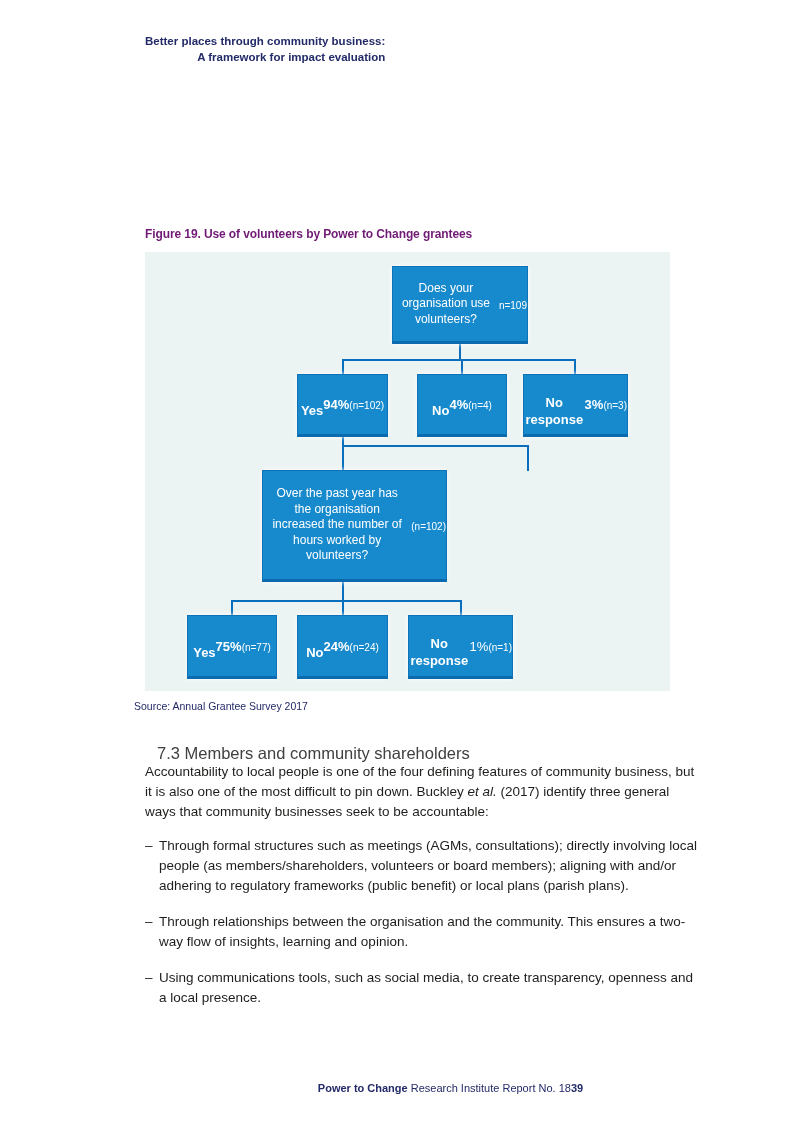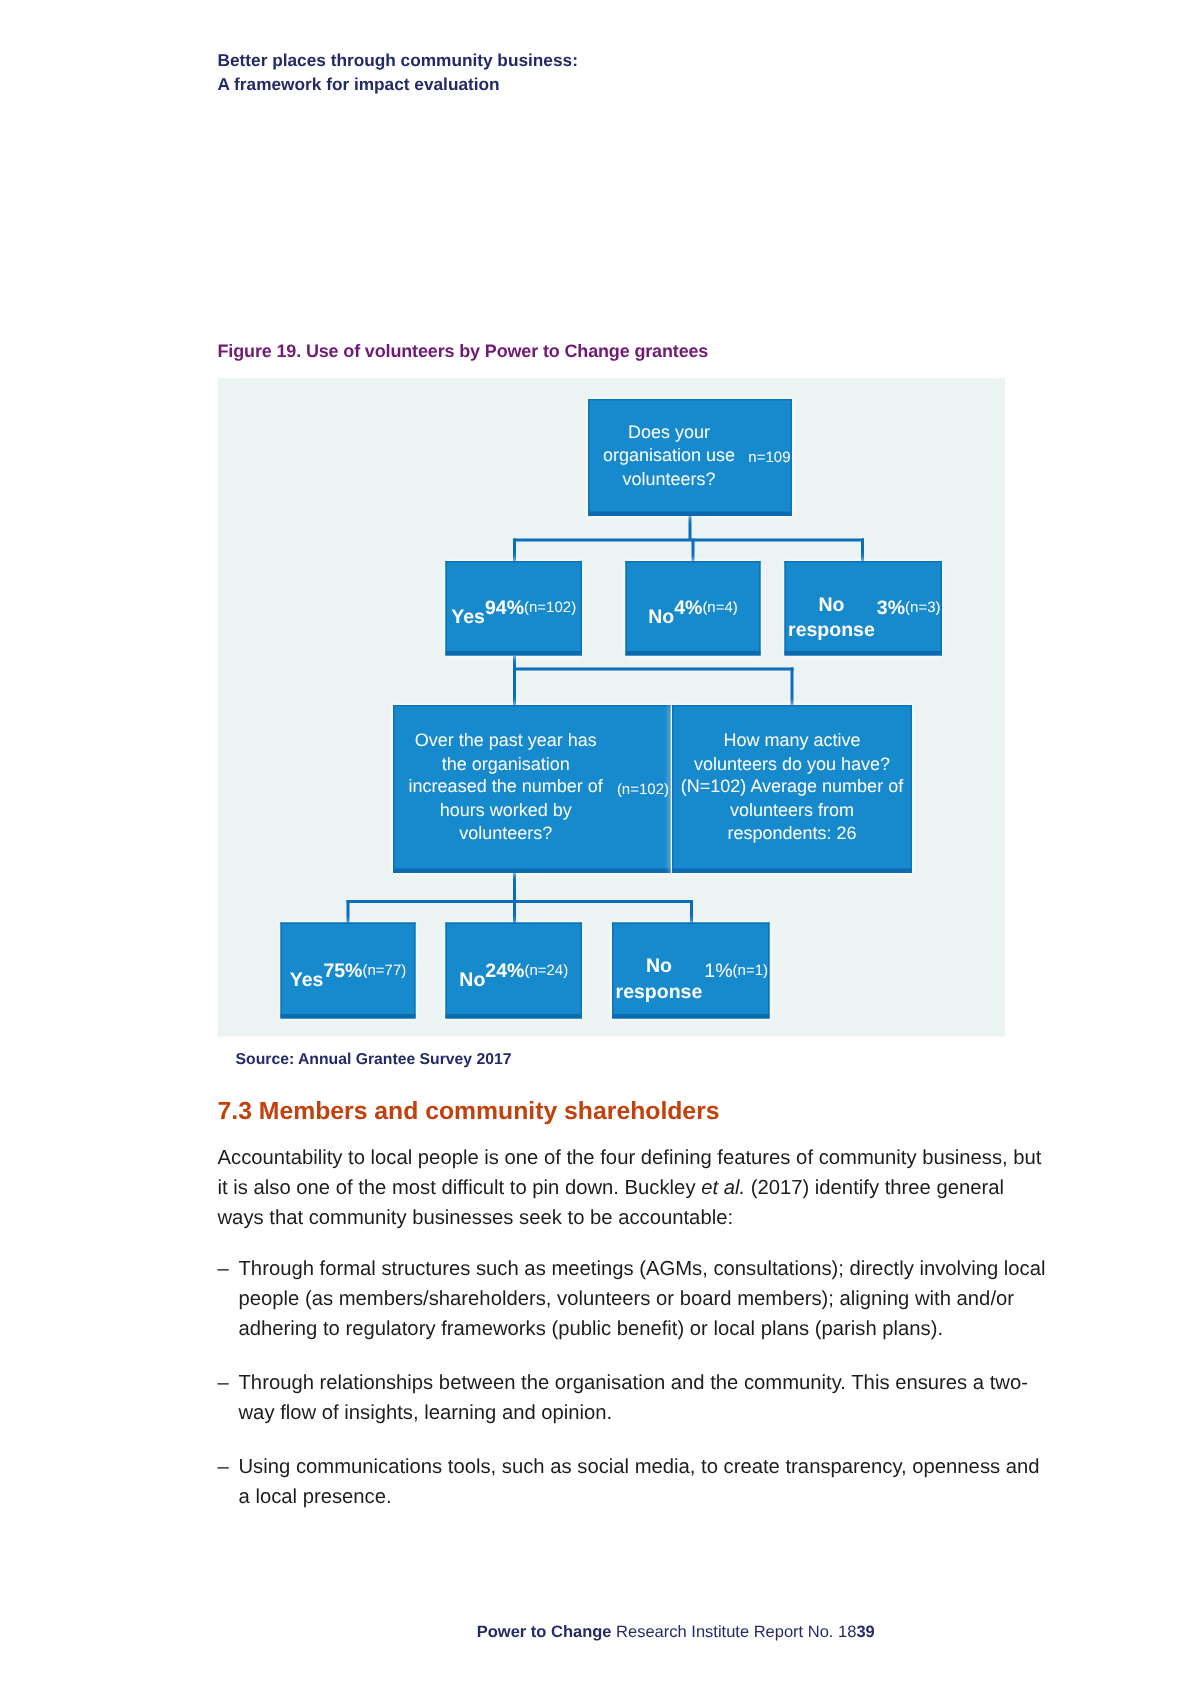--- a/index.html
+++ b/index.html
@@ -14,20 +14,21 @@
     height: 1132px;
     background: #ffffff;
     overflow: hidden;
   }
 
   
   .doc-header {
     position: absolute;
     left: 145px;
     top: 33px;
+    text-align: right;
   }
   .hdr-line {
     font-size: 11.5px;
     line-height: 16px;
     font-weight: 700;
     color: #232a68;
   }
   .hdr-line-blue { color: #1f8fd6; }
 
   
@@ -96,34 +97,34 @@
   .c-v3     { left: 382px; top: 193px; width: 2px;   height: 26px; }
   .c-v4     { left: 197px; top: 330px; width: 2px;   height: 19px; }
   .c-h3     { left: 86px;  top: 348px; width: 231px; height: 2px; }
   .c-d3a    { left: 86px;  top: 348px; width: 2px;   height: 16px; }
   .c-d3b    { left: 197px; top: 348px; width: 2px;   height: 16px; }
   .c-d3c    { left: 315px; top: 348px; width: 2px;   height: 16px; }
 
   
   .source {
     position: absolute;
-    left: 157px;
+    left: 134px;
     top: 700px;
     font-size: 10.5px;
-    font-weight: 700;
+    font-weight: 400;
     color: #232a68;
   }
   .section-heading {
     position: absolute;
     left: 145px;
     top: 732px;
-    margin: 0;
+    margin: 12px;
     font-size: 16.5px;
-    font-weight: 700;
-    color: #c2410c;
+    font-weight: 400;
+    color: #404040;
   }
   .para {
     position: absolute;
     left: 145px;
     top: 762px;
     width: 552px;
     margin: 0;
     font-size: 13.5px;
     line-height: 20px;
     color: #1d1d1b;
@@ -204,23 +205,20 @@
     <div class="fbox box-r2-2">
       <div class="fbox-label">No response</div>
       <div class="fbox-pct">3%</div>
       <div class="fbox-n">(n=3)</div>
     </div>
 
     <div class="fbox box-r3-0">
       <div class="fbox-text">Over the past year has the organisation increased the number of hours worked by volunteers?</div>
       <div class="fbox-n">(n=102)</div>
     </div>
-    <div class="fbox box-r3-1">
-      <div class="fbox-text">How many active volunteers do you have? (N=102) Average number of volunteers from respondents: 26</div>
-    </div>
 
     <div class="fbox box-r4-0">
       <div class="fbox-label">Yes</div>
       <div class="fbox-pct">75%</div>
       <div class="fbox-n">(n=77)</div>
     </div>
     <div class="fbox box-r4-1">
       <div class="fbox-label">No</div>
       <div class="fbox-pct">24%</div>
       <div class="fbox-n">(n=24)</div>

